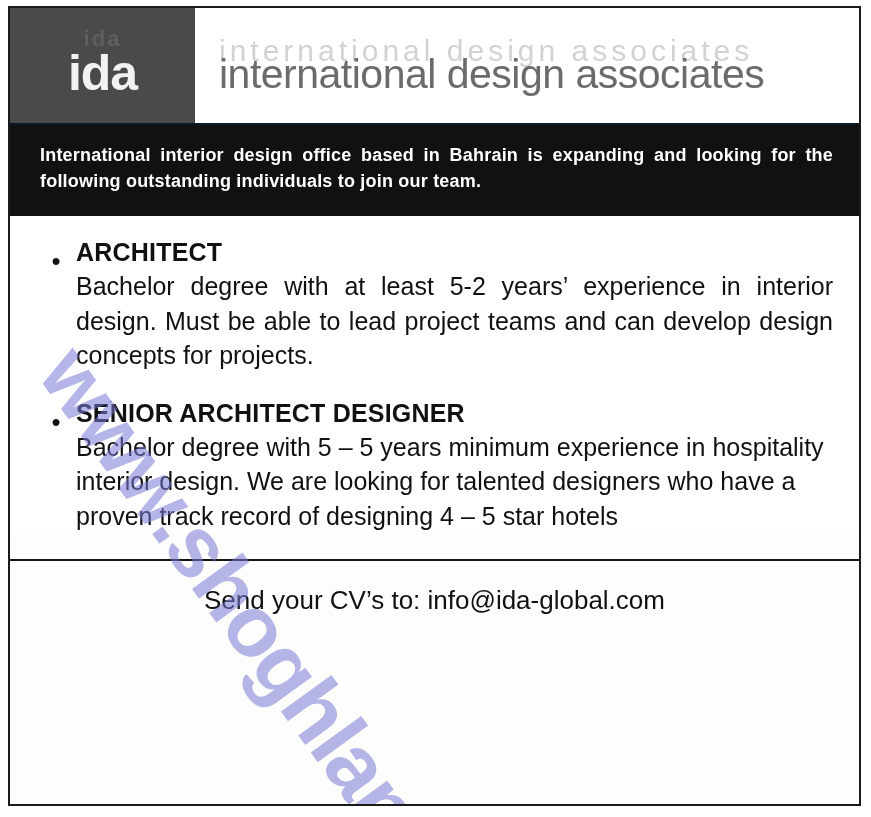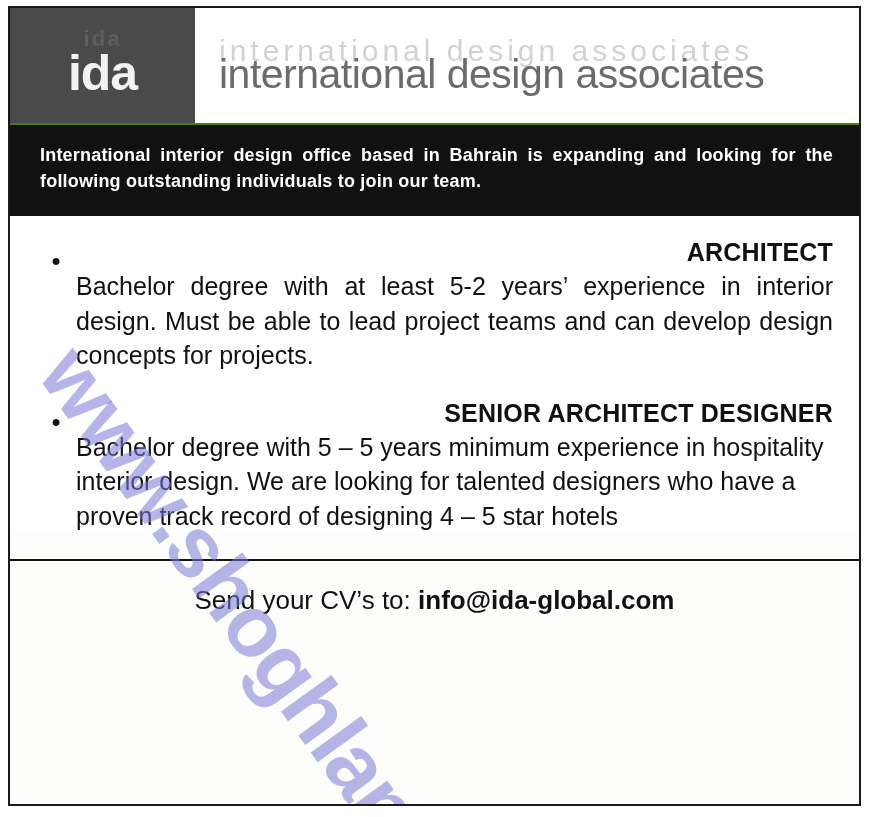--- a/index.html
+++ b/index.html
@@ -24,21 +24,21 @@
     background: #fdfdfb;
     border: 2px solid #1a1a1a;
     box-sizing: border-box;
     overflow: hidden;
   }
 
   
   .logo-band {
     position: relative;
     height: 117px;
-    border-bottom: 2px solid #4d7c0f;
+    border-bottom: 2px solid #0f172a;
     box-sizing: border-box;
     background: #ffffff;
     display: flex;
     align-items: stretch;
   }
   .logo-mark {
     width: 185px;
     background: #4a4a4a;
     display: flex;
     align-items: center;
@@ -123,40 +123,39 @@
     line-height: 1;
     color: #111;
   }
   .job-body { flex: 1; }
   .job-title {
     font-size: 25px;
     font-weight: bold;
     color: #111;
     letter-spacing: 0.2px;
     margin-bottom: 2px;
-    text-align: right;
   }
   .job-desc {
     font-size: 25px;
     color: #111;
     line-height: 1.38;
   }
   .job.justified .job-desc { text-align: justify; }
 
   
   .footer {
     border-top: 2px solid #141414;
     margin-top: 6px;
     padding: 24px 0 18px 0;
     text-align: center;
     font-size: 26px;
     color: #111;
   }
   .footer .email {
-    font-weight: bold;
+    font-weight: normal;
   }
 
   
   .watermark {
     position: absolute;
     left: 40px;
     top: 20px;
     width: 800px;
     height: 780px;
     pointer-events: none;

